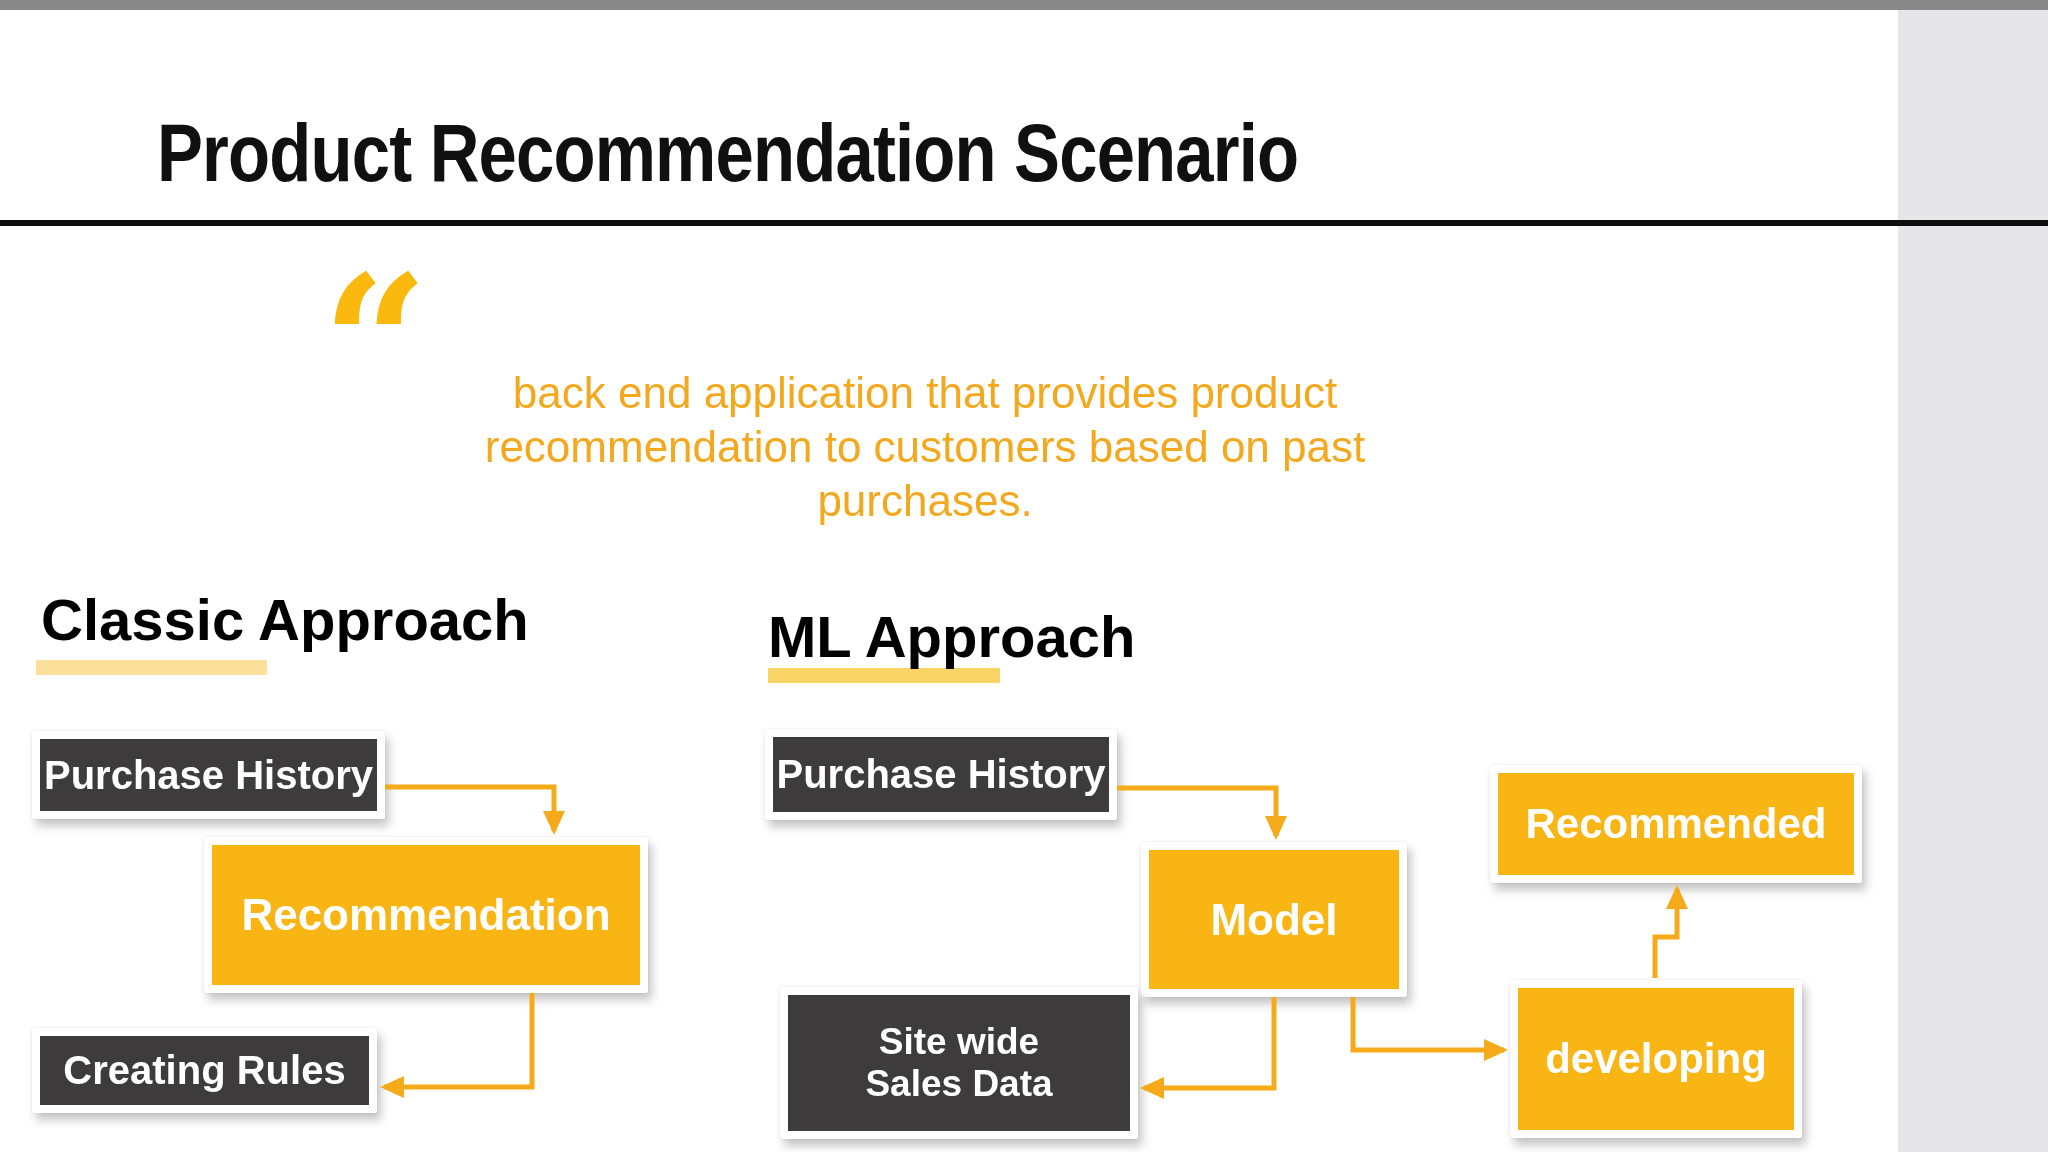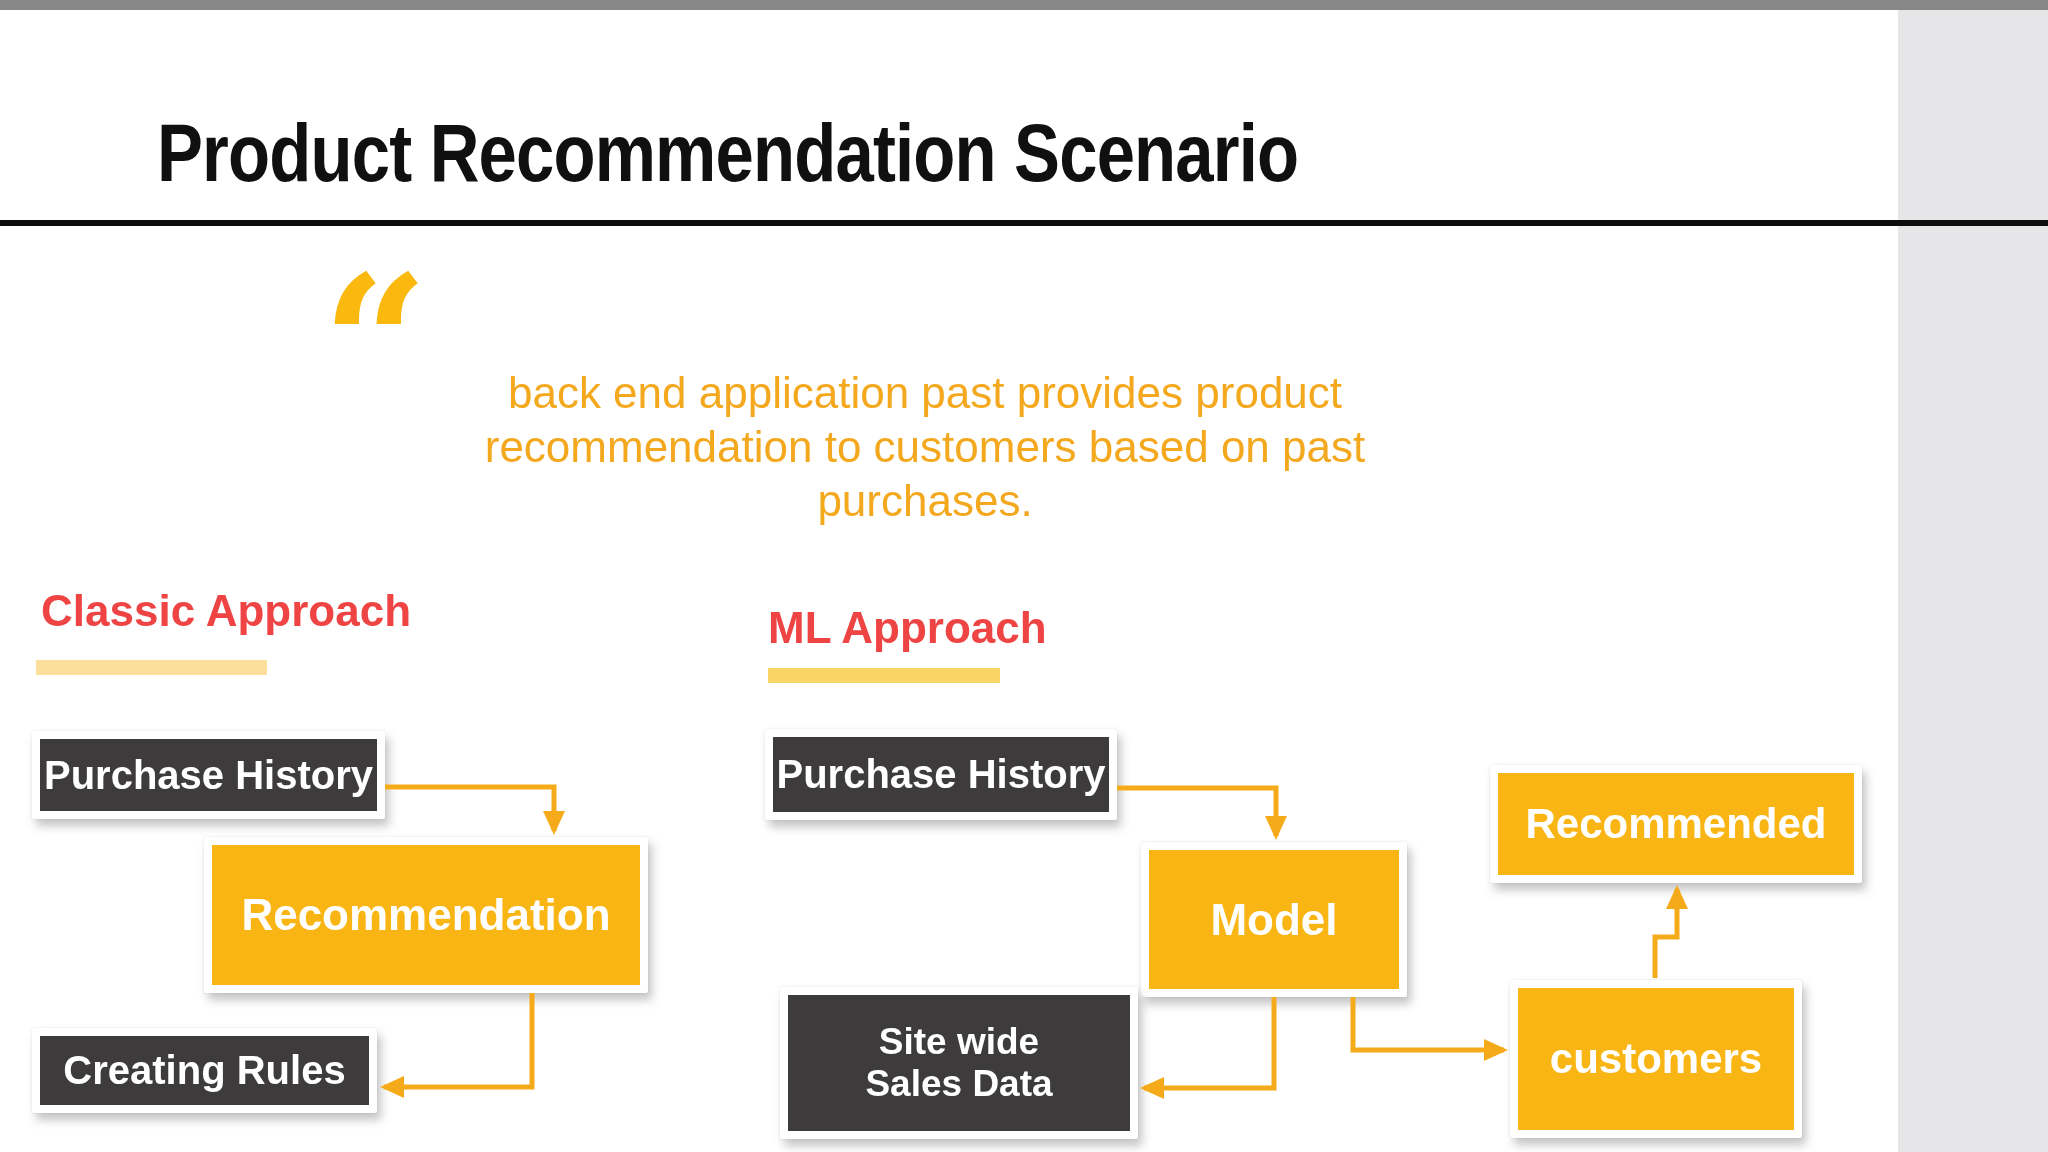--- a/index.html
+++ b/index.html
@@ -33,21 +33,21 @@
     font-family:"DejaVu Serif", serif;
     font-size:185px;font-weight:700;color:#fbb90f;line-height:1;
   }
   .quote{
     position:absolute;left:370px;top:356px;width:1110px;
     color:#f3a81e;font-size:44px;line-height:54px;text-align:center;
     font-weight:400;
   }
   
   .heading{
-    position:absolute;font-size:44px;font-weight:700;color:#ef4444;
+    position:absolute;font-size:58px;font-weight:700;color:#000000;
     white-space:nowrap;z-index:2;
   }
   .heading.classic{left:41px;top:576px;}
   .heading.ml{left:768px;top:593px;}
   .underbar{position:absolute;height:15px;z-index:1;}
   .underbar.classic{left:36px;top:650px;width:231px;background:#fbdf9b;}
   .underbar.ml{left:768px;top:658px;width:232px;background:#f8d566;}
   
   .fbox{
     position:absolute;
@@ -79,21 +79,21 @@
 
 <div id="canvas">
 
   <div class="gutter"></div>
 
   <div class="title">Product Recommendation Scenario</div>
   <div class="divider"></div>
 
   <div class="quote-mark">“</div>
   <div class="quote">
-    <div class="line">back end application past provides product</div>
+    <div class="line">back end application that provides product</div>
     <div class="line">recommendation to customers based on past</div>
     <div class="line">purchases.</div>
   </div>
 
   <div class="heading classic">Classic Approach</div>
   <div class="underbar classic"></div>
 
   <div class="heading ml">ML Approach</div>
   <div class="underbar ml"></div>
 
@@ -114,21 +114,21 @@
     <span class="line">Model</span>
   </div>
   <div class="fbox dark b-site">
     <span class="line">Site wide</span>
     <span class="line">Sales Data</span>
   </div>
   <div class="fbox yellow b-recd">
     <span class="line">Recommended</span>
   </div>
   <div class="fbox yellow b-most">
-    <span class="line">customers</span>
+    <span class="line">developing</span>
   </div>
 
   <svg class="arrows" width="2048" height="1152" viewBox="0 0 2048 1152">
     <defs>
       <marker id="ah" markerUnits="userSpaceOnUse" markerWidth="30" markerHeight="30" refX="20" refY="11" orient="auto">
         <path d="M0,0 L24,11 L0,22 Z" fill="#f5ab19"></path>
       </marker>
     </defs>
     <path class="arrow-path" d="M385 777 H554 V821" marker-end="url(#ah)"></path>
     <path class="arrow-path" d="M532 983 V1077 H384" marker-end="url(#ah)"></path>

